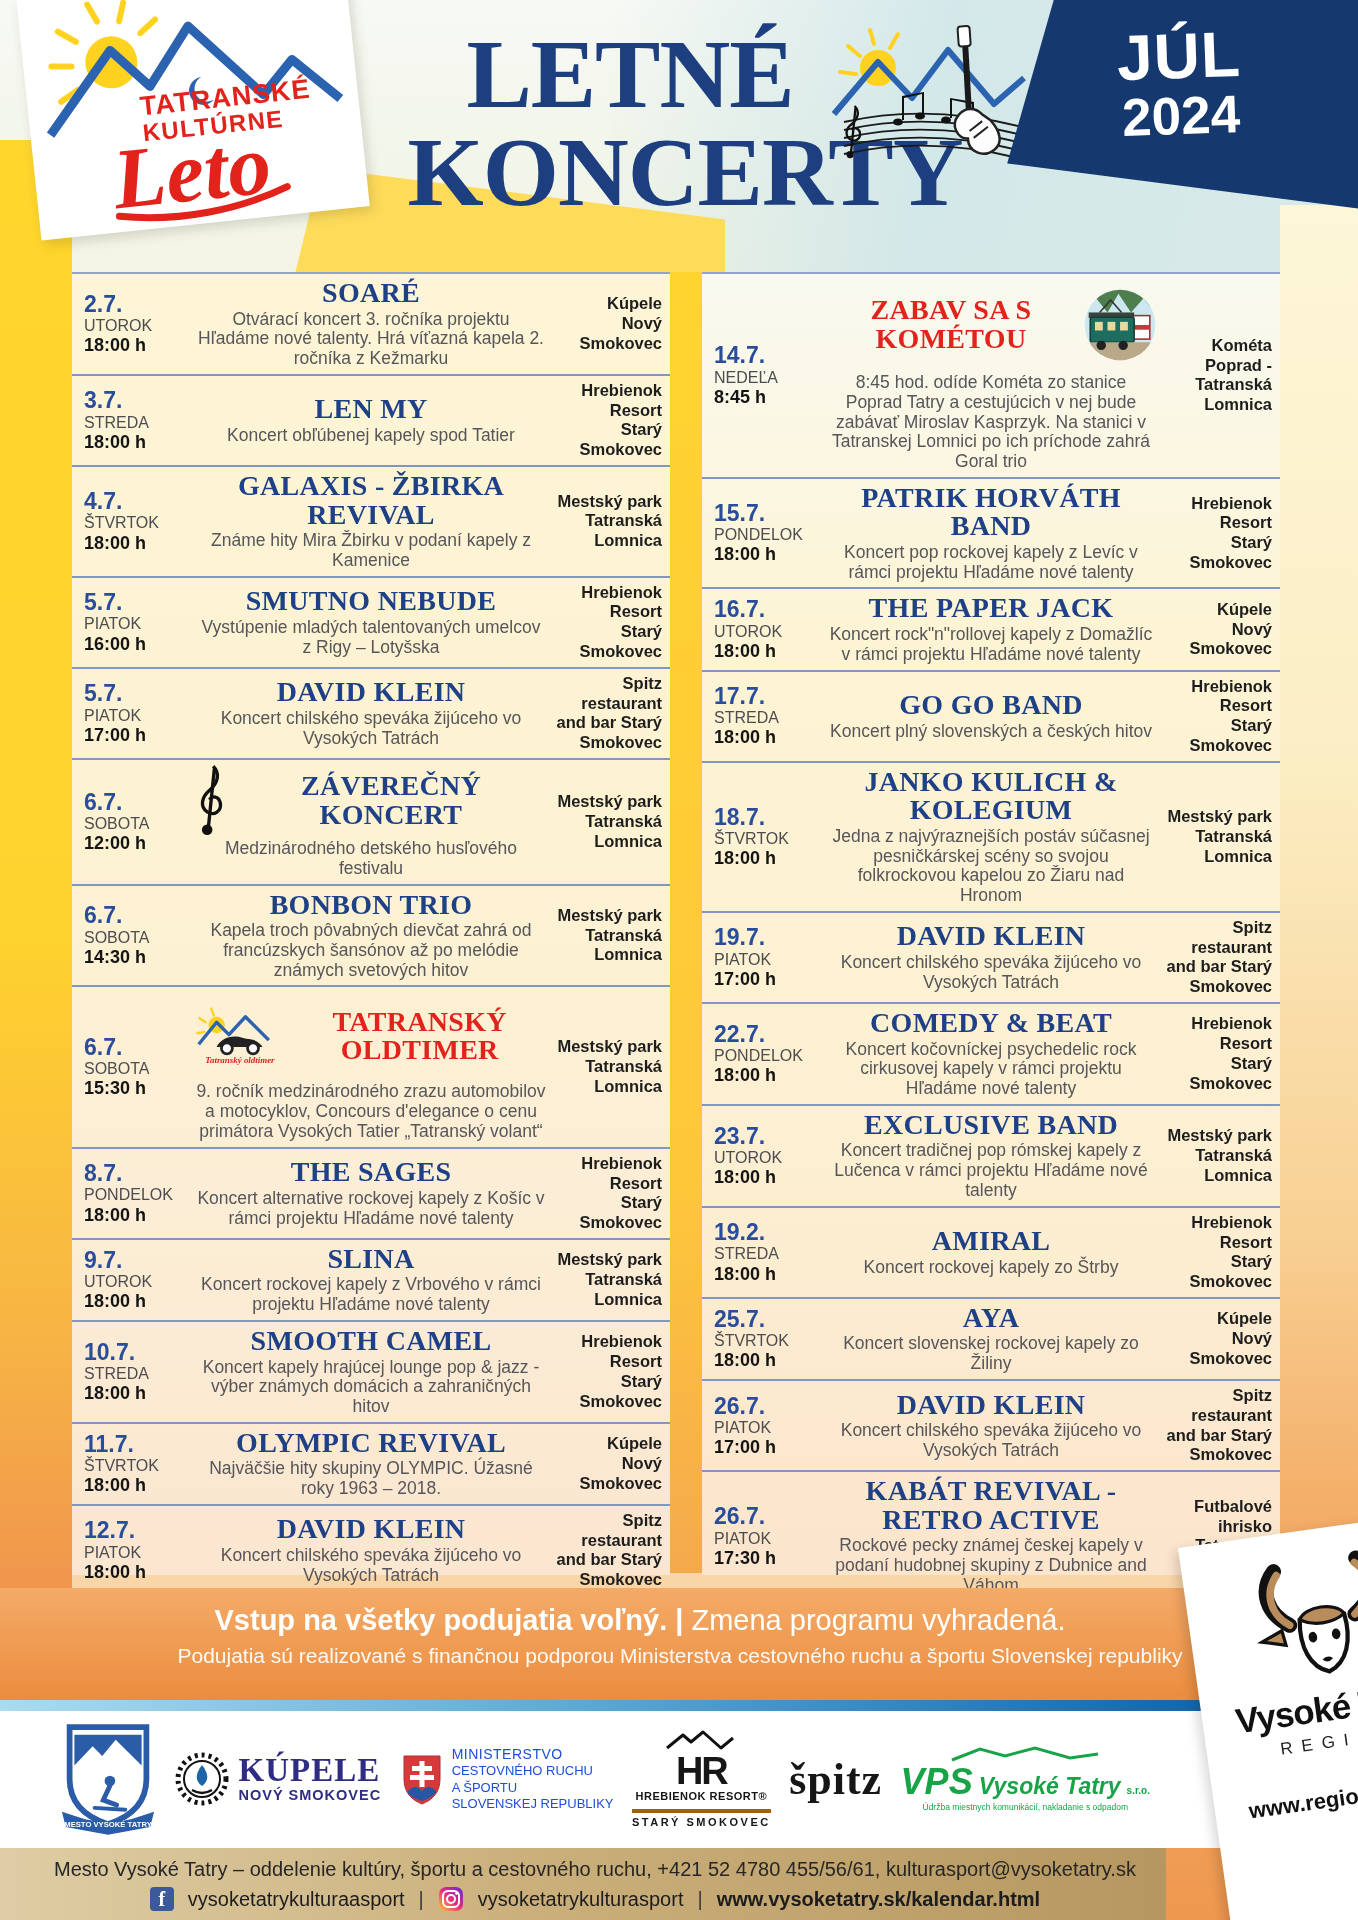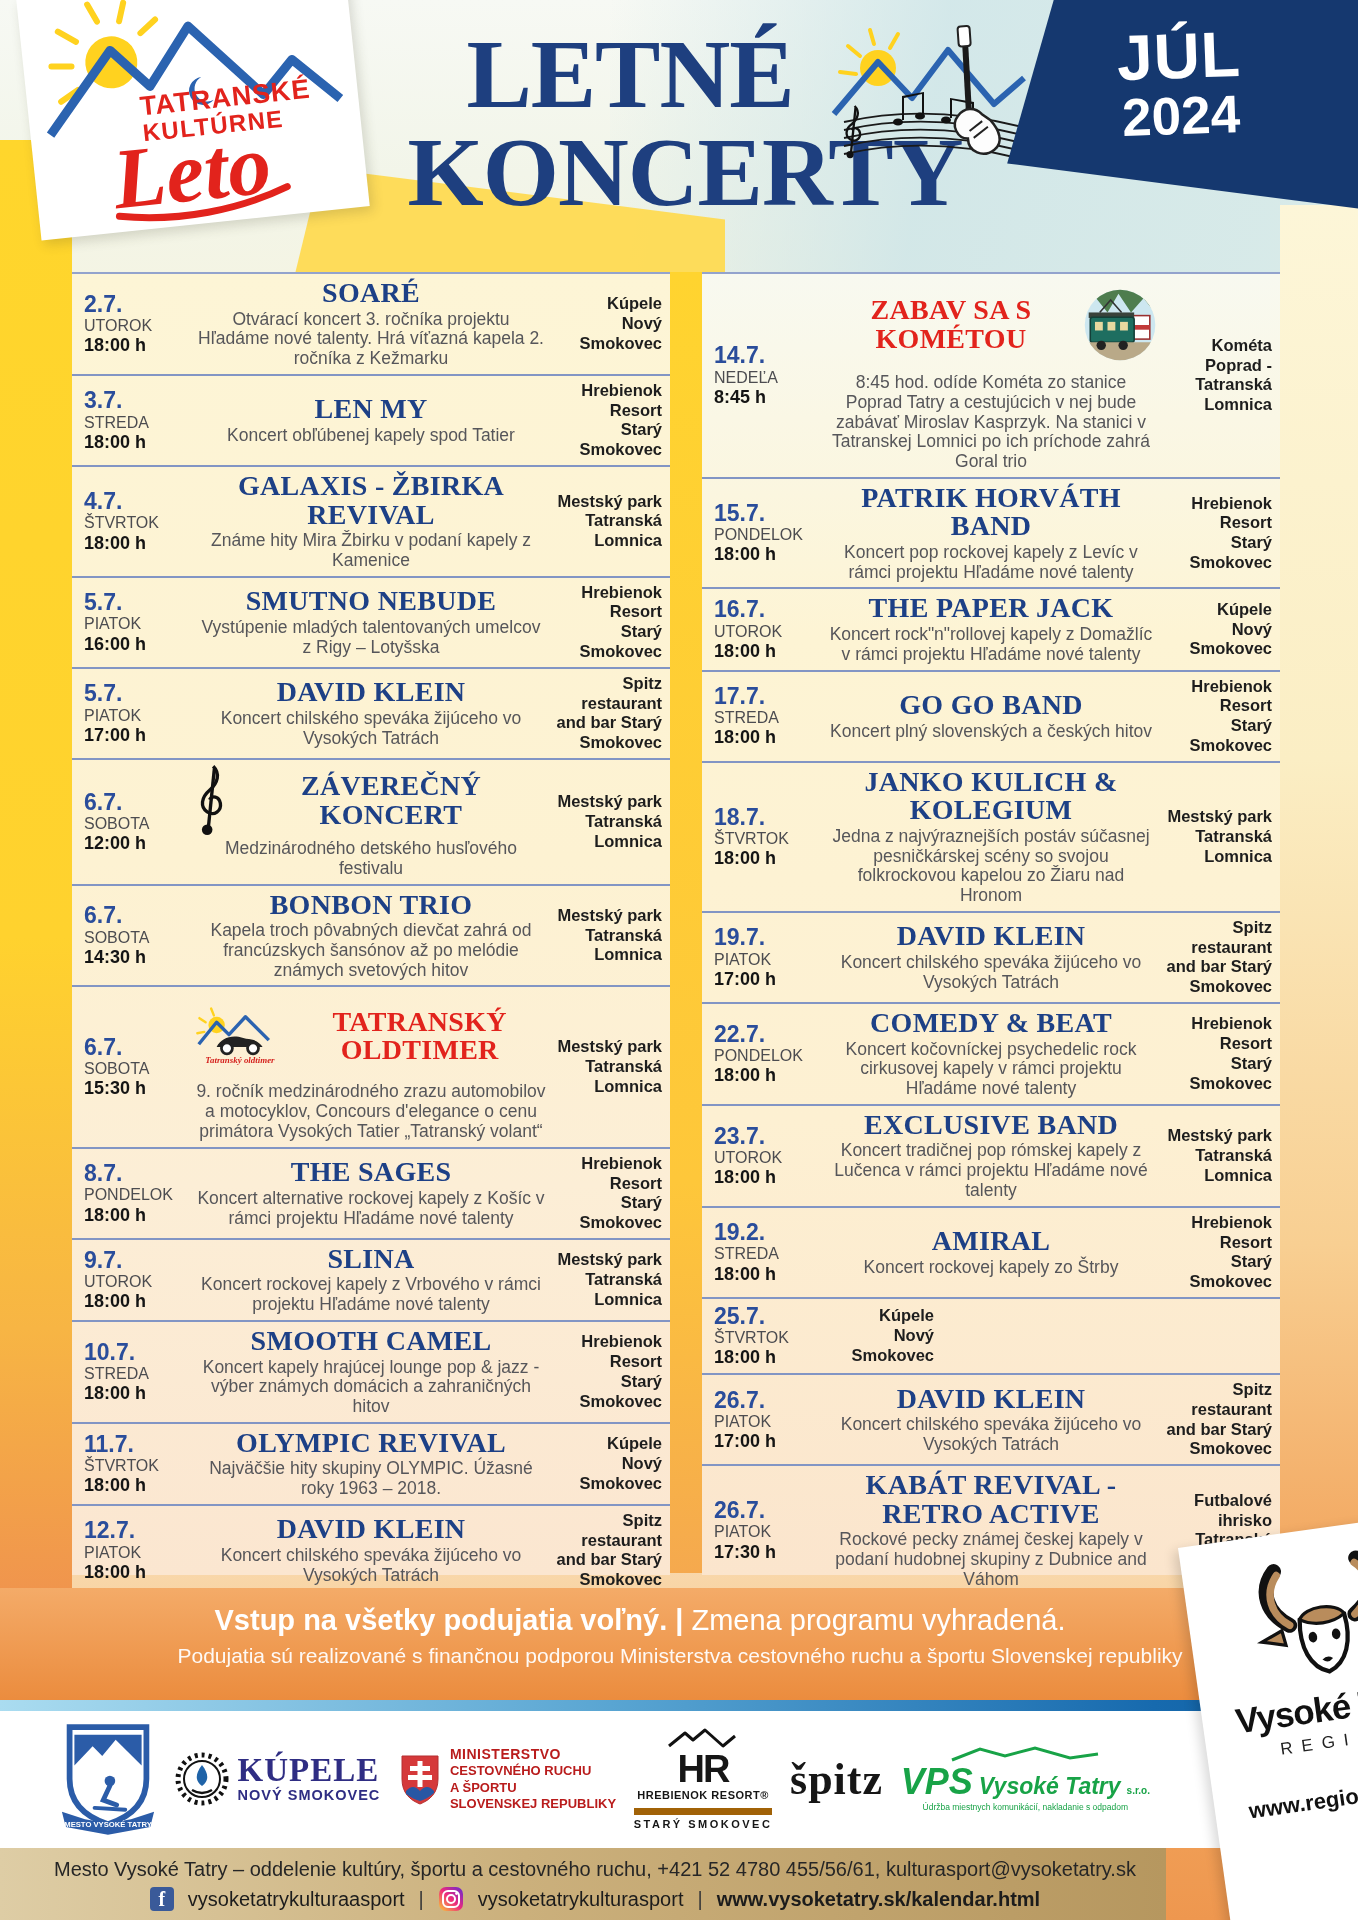--- a/index.html
+++ b/index.html
@@ -66,26 +66,26 @@
   .support{position:absolute;left:0;top:56px;width:1280px;text-align:center;font-size:21px;
     color:#fff;opacity:.95;padding-left:40px;}
   .blue-strip{left:0;top:1700px;width:1358px;height:11px;z-index:2;
     background:linear-gradient(90deg,#aadcf0,#59a5d2 45%,#176aae 85%,#0f5d9f);}
   .white-zone{left:0;top:1711px;width:1358px;height:137px;background:#fff;z-index:2;}
   .logo-strip{position:absolute;left:60px;top:8px;width:1090px;height:120px;display:flex;
     align-items:center;justify-content:space-between;}
   .lg{display:flex;align-items:center;gap:8px;}
   .kupele-txt .k1{font-size:33px;font-weight:800;color:#2f2d83;font-family:"Liberation Serif",serif;letter-spacing:1px;line-height:.95;}
   .kupele-txt .k2{font-size:14.5px;font-weight:800;color:#2f2d83;letter-spacing:1px;}
-  .min-txt{font-size:13px;font-weight:700;color:#b91c1c;line-height:1.25;}
+  .min-txt{font-size:13px;font-weight:400;color:#1d4ed8;line-height:1.25;}
   .min-txt .m1{font-size:14px;letter-spacing:.5px;}
   .hr-logo{text-align:center;color:#161616;}
   .hr-mono{font-size:38px;font-weight:800;letter-spacing:-2px;line-height:.9;}
   .hr-s1{font-size:11px;font-weight:800;letter-spacing:.5px;margin-top:2px;}
-  .hr-s2{font-size:11px;font-weight:700;letter-spacing:2.5px;margin-top:7px;border-top:7px solid #a16207;padding-top:3px;}
+  .hr-s2{font-size:11px;font-weight:700;letter-spacing:2.5px;margin-top:7px;border-top:4px solid #a16207;padding-top:3px;}
   .spitz{font-family:"Liberation Serif",serif;font-weight:900;font-size:44px;color:#161616;letter-spacing:1px;}
   .vps{ text-align:center;}
   .vps-row{display:flex;align-items:baseline;gap:6px;justify-content:center;}
   .vps-a{font-size:36px;font-weight:900;font-style:italic;color:#18a347;line-height:.9;}
   .vps-b{font-size:23px;font-weight:800;font-style:italic;color:#18a347;}
   .vps-c{font-size:10px;font-weight:800;color:#18a347;}
   .vps-sub{font-size:8.5px;color:#18a347;margin-top:2px;}
   .gold-bar{left:0;top:1848px;width:1166px;height:72px;z-index:2;
     background:linear-gradient(90deg,#decda5,#cbb07c 45%,#b6975f);}
   .contact1{position:absolute;left:0;top:10px;width:1190px;text-align:center;
@@ -608,20 +608,26 @@
 Resort
 Starý
 Smokovec</div>
     </div>
     <div class="row">
       <div class="when">
         <div class="date">25.7.</div>
         <div class="day">ŠTVRTOK</div>
         <div class="time">18:00 h</div>
       </div>
+      <div class="mid">
+        <div class="title-wrap">
+          <div class="etitle">AYA</div>
+        </div>
+        <div class="desc">Koncert slovenskej rockovej kapely zo Žiliny</div>
+      </div>
       <div class="venue">Kúpele
 Nový
 Smokovec</div>
     </div>
     <div class="row">
       <div class="when">
         <div class="date">26.7.</div>
         <div class="day">PIATOK</div>
         <div class="time">17:00 h</div>
       </div>

